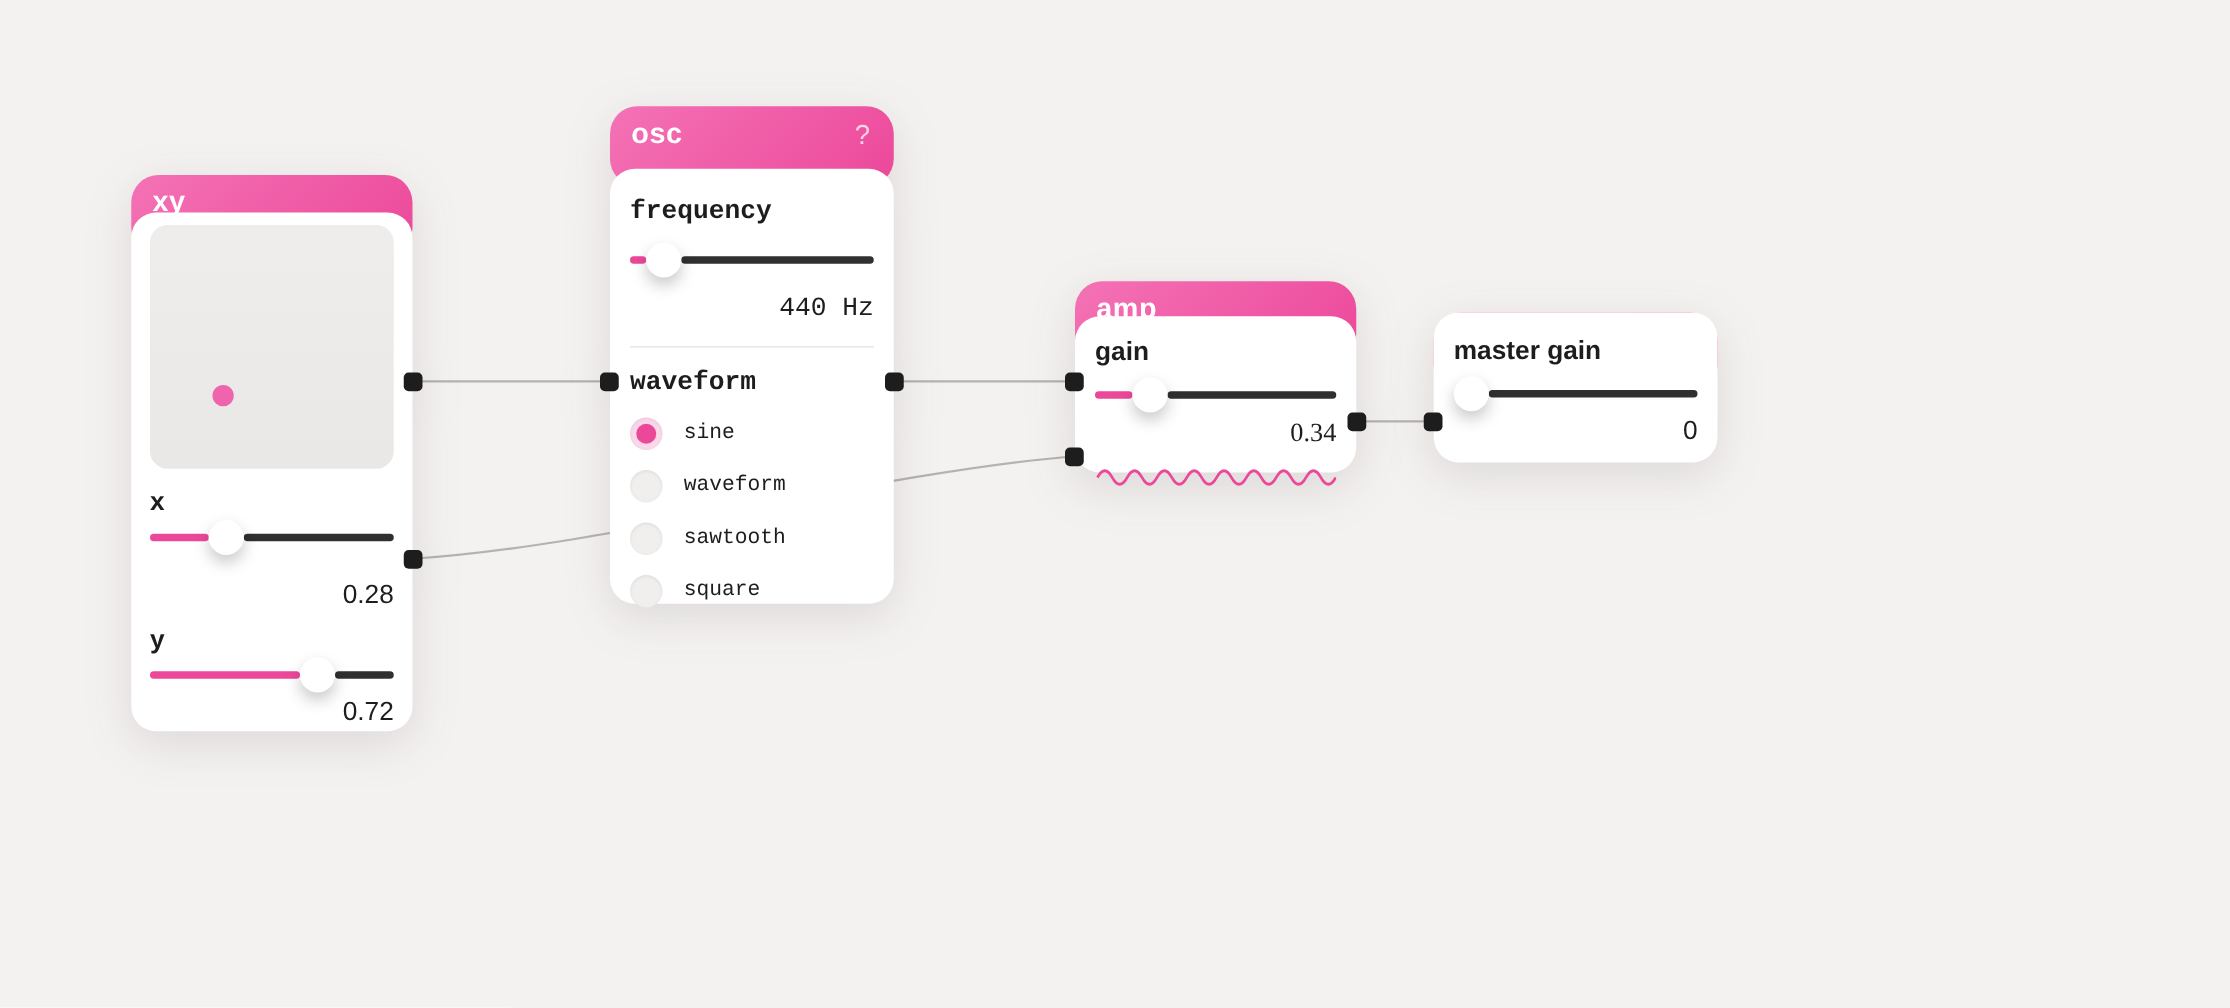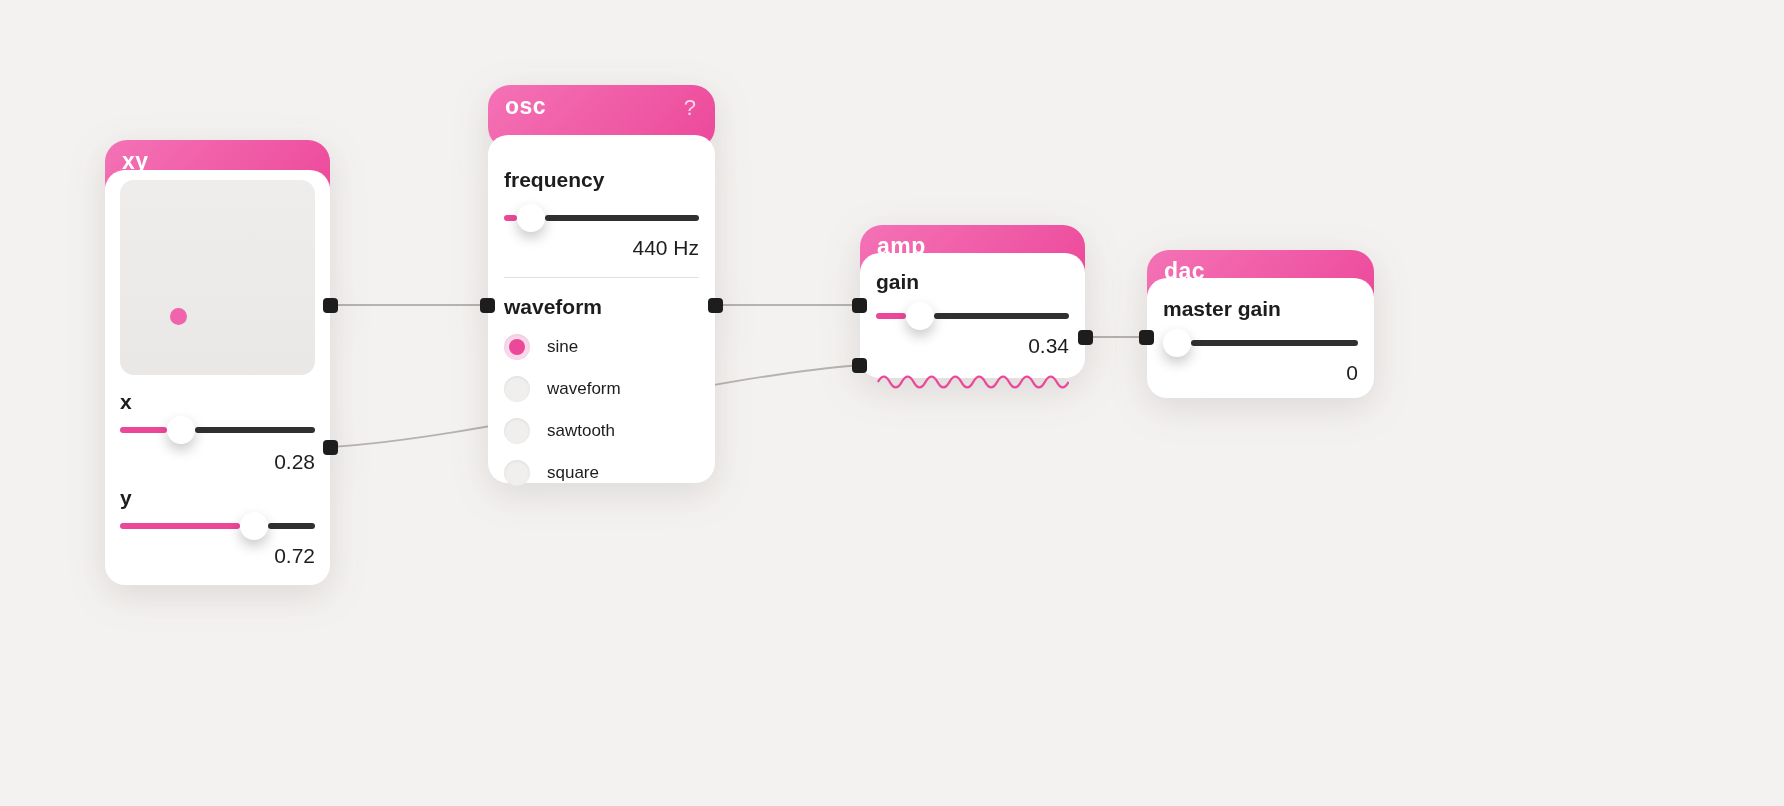--- a/index.html
+++ b/index.html
@@ -69,46 +69,46 @@
     <div class="body" style="margin-top:30px; height:415px; padding:10px 15px 0;">
       <div class="pad">
         <div class="pad-dot" style="--fx: 0.28; --fy: 0.72;"></div>
       </div>
       <div class="plabel" style="margin-top:14px;">x</div>
       <div class="slider" style="--f: 0.28;">
         <div class="track-l"></div>
         <div class="track-r"></div>
         <div class="thumb"></div>
       </div>
-      <div class="pvalue" style="margin-top:4px;">0.28</div>
+      <div class="pvalue" style="margin-top:18px;">0.28</div>
       <div class="plabel" style="margin-top:10px;">y</div>
       <div class="slider" style="--f: 0.72;">
         <div class="track-l"></div>
         <div class="track-r"></div>
         <div class="thumb"></div>
       </div>
       <div class="pvalue" style="margin-top:2px;">0.72</div>
     </div>
     <div class="port out" style="top:158px;"></div>
     <div class="port out" style="top:300px;"></div>
   </div>
 
   <div class="node" style="left:488px; top:85px; width:227px;">
     <div class="header">
       <span class="title">osc</span>
       <span class="help">?</span>
     </div>
-    <div class="body" style="margin-top:50px; height:348px; padding:32px 16px 15px;">
+    <div class="body" style="margin-top:50px; height:348px; padding:22px 16px 15px;font-family:Liberation Mono, monospace;">
       <div class="plabel">frequency</div>
       <div class="slider" style="margin-top: 10px; --f: 0.08;">
         <div class="track-l"></div>
         <div class="track-r"></div>
         <div class="thumb"></div>
       </div>
-      <div class="pvalue" style="margin-top:2px;">440 Hz</div>
+      <div class="pvalue" style="margin-top:12px;">440 Hz</div>
       <div class="divider"></div>
       <div class="plabel">waveform</div>
       <div class="wf-list">
         <div class="wf-option">
           <span class="radio selected"></span>
           <span class="wf-label">sine</span>
         </div>
         <div class="wf-option">
           <span class="radio"></span>
           <span class="wf-label">waveform</span>
@@ -131,35 +131,35 @@
     <div class="header">
       <span class="title">amp</span>
     </div>
     <div class="body" style="margin-top:28px; height:125px; padding:16px 16px 0;">
       <div class="plabel">gain</div>
       <div class="slider" style="margin-top: 6px; --f: 0.18;">
         <div class="track-l"></div>
         <div class="track-r"></div>
         <div class="thumb"></div>
       </div>
-      <div class="pvalue" style="margin-top:2px;">0.34</div>
+      <div class="pvalue" style="margin-top:2px;font-family:Liberation Serif, serif;">0.34</div>
       <svg class="wave" viewBox="0 0 204 24" preserveAspectRatio="none">
         <path d="M2 12 Q8.3 2 14.6 12 T27.2 12 T39.8 12 T52.4 12 T65 12 T77.6 12 T90.2 12 T102.8 12 T115.4 12 T128 12 T140.6 12 T153.2 12 T165.8 12 T178.4 12 T191 12 T203.6 12"></path>
       </svg>
     </div>
     <div class="port in" style="top:73px;"></div>
     <div class="port in" style="top:133px;"></div>
     <div class="port out" style="top:105px;"></div>
   </div>
 
   <div class="node" style="left:1147px; top:250px; width:227px;">
     <div class="header">
       <span class="title">dac</span>
     </div>
-    <div class="body" style="margin-top:28px; height:120px; padding:18px 16px 0;">
+    <div class="body" style="height:120px; padding:18px 16px 0;">
       <div class="plabel">master gain</div>
       <div class="slider" style="margin-top: 6px; --f: 0;">
         <div class="track-l"></div>
         <div class="track-r"></div>
         <div class="thumb"></div>
       </div>
       <div class="pvalue" style="margin-top:2px;">0</div>
     </div>
     <div class="port in" style="top:80px;"></div>
   </div>

